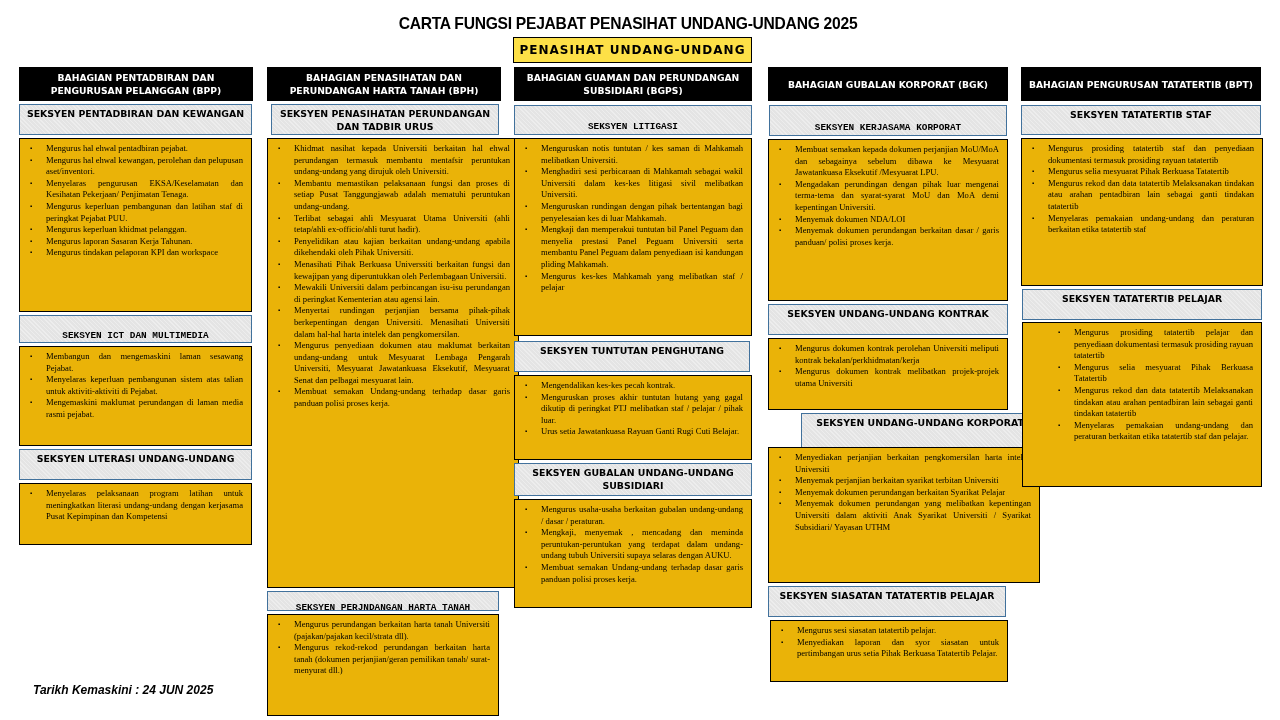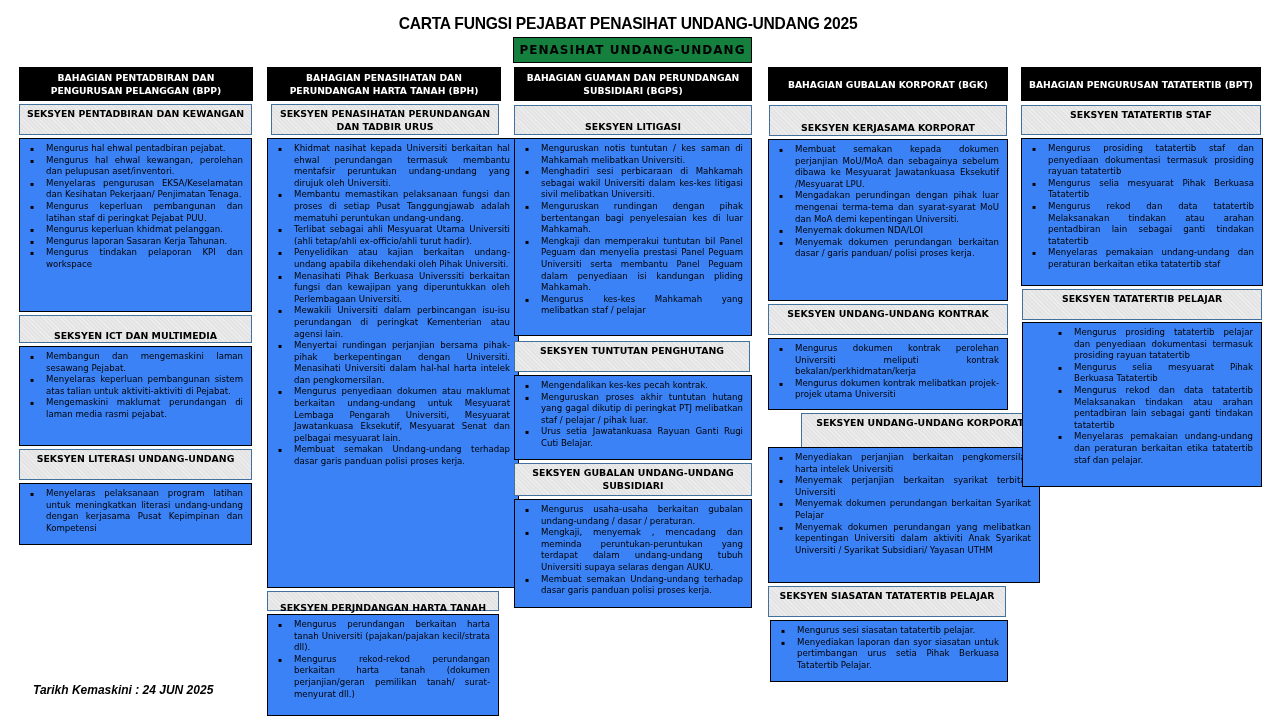--- a/index.html
+++ b/index.html
@@ -6,39 +6,40 @@
     html, body { width: 1280px; height: 720px; background: #ffffff; overflow: hidden; }
     body { position: relative; font-family: "DejaVu Sans", sans-serif; color: #000; }
 
     .title {
       position: absolute; left: 0; top: 14px; width: 1256px; text-align: center;
       font-family: "Liberation Sans", sans-serif; font-weight: bold; font-size: 17px;
       letter-spacing: -0.3px; transform: scaleX(0.92);
     }
     .root-box {
       position: absolute; left: 513px; top: 37px; width: 239px; height: 26px;
-      border: 1px solid #000; background: #15803d; text-align: center;
+      border: 1px solid #000; background: #fde047; text-align: center;
       font-weight: bold; font-size: 12px; line-height: 24px; letter-spacing: 1px;
     }
     .dept {
       position: absolute; top: 67px; height: 34px; background: #000; color: #fff;
       font-weight: bold; font-size: 9.2px; text-align: center;
       display: flex; align-items: center; justify-content: center; line-height: 13px;
       padding: 0 4px;
     }
     .sec {
       position: absolute; background: #e4e4e4; border: 1px solid #41719c;
       font-weight: bold; font-size: 9.4px; text-align: center; line-height: 13px;
       padding-top: 2px;
       background-image: repeating-linear-gradient(45deg, rgba(255,255,255,0.35) 0 1px, transparent 1px 3px);
     }
-    .sec.center { display: flex; align-items: center; justify-content: center; padding-top: 13px; }
+    .sec.center { display: flex; align-items: center; justify-content: center; padding-top: 13px; font-family: Liberation Mono, monospace; }
     .box {
-      position: absolute; border: 1px solid #000; background: #3b82f6;
+      position: absolute; border: 1px solid #000; background: #eab308;
       padding: 4px 8px 4px 6px;
+      font-family: Liberation Serif, serif;
     }
     .box ul { list-style: none; }
     .box li {
       position: relative; padding-left: 20px; font-size: 8.6px; line-height: 11.6px;
       text-align: justify;
     }
     .box li::before {
       content: "\25AA"; position: absolute; left: 4px; top: 0; font-size: 6px; line-height: 11.6px;
     }
     .footer {

